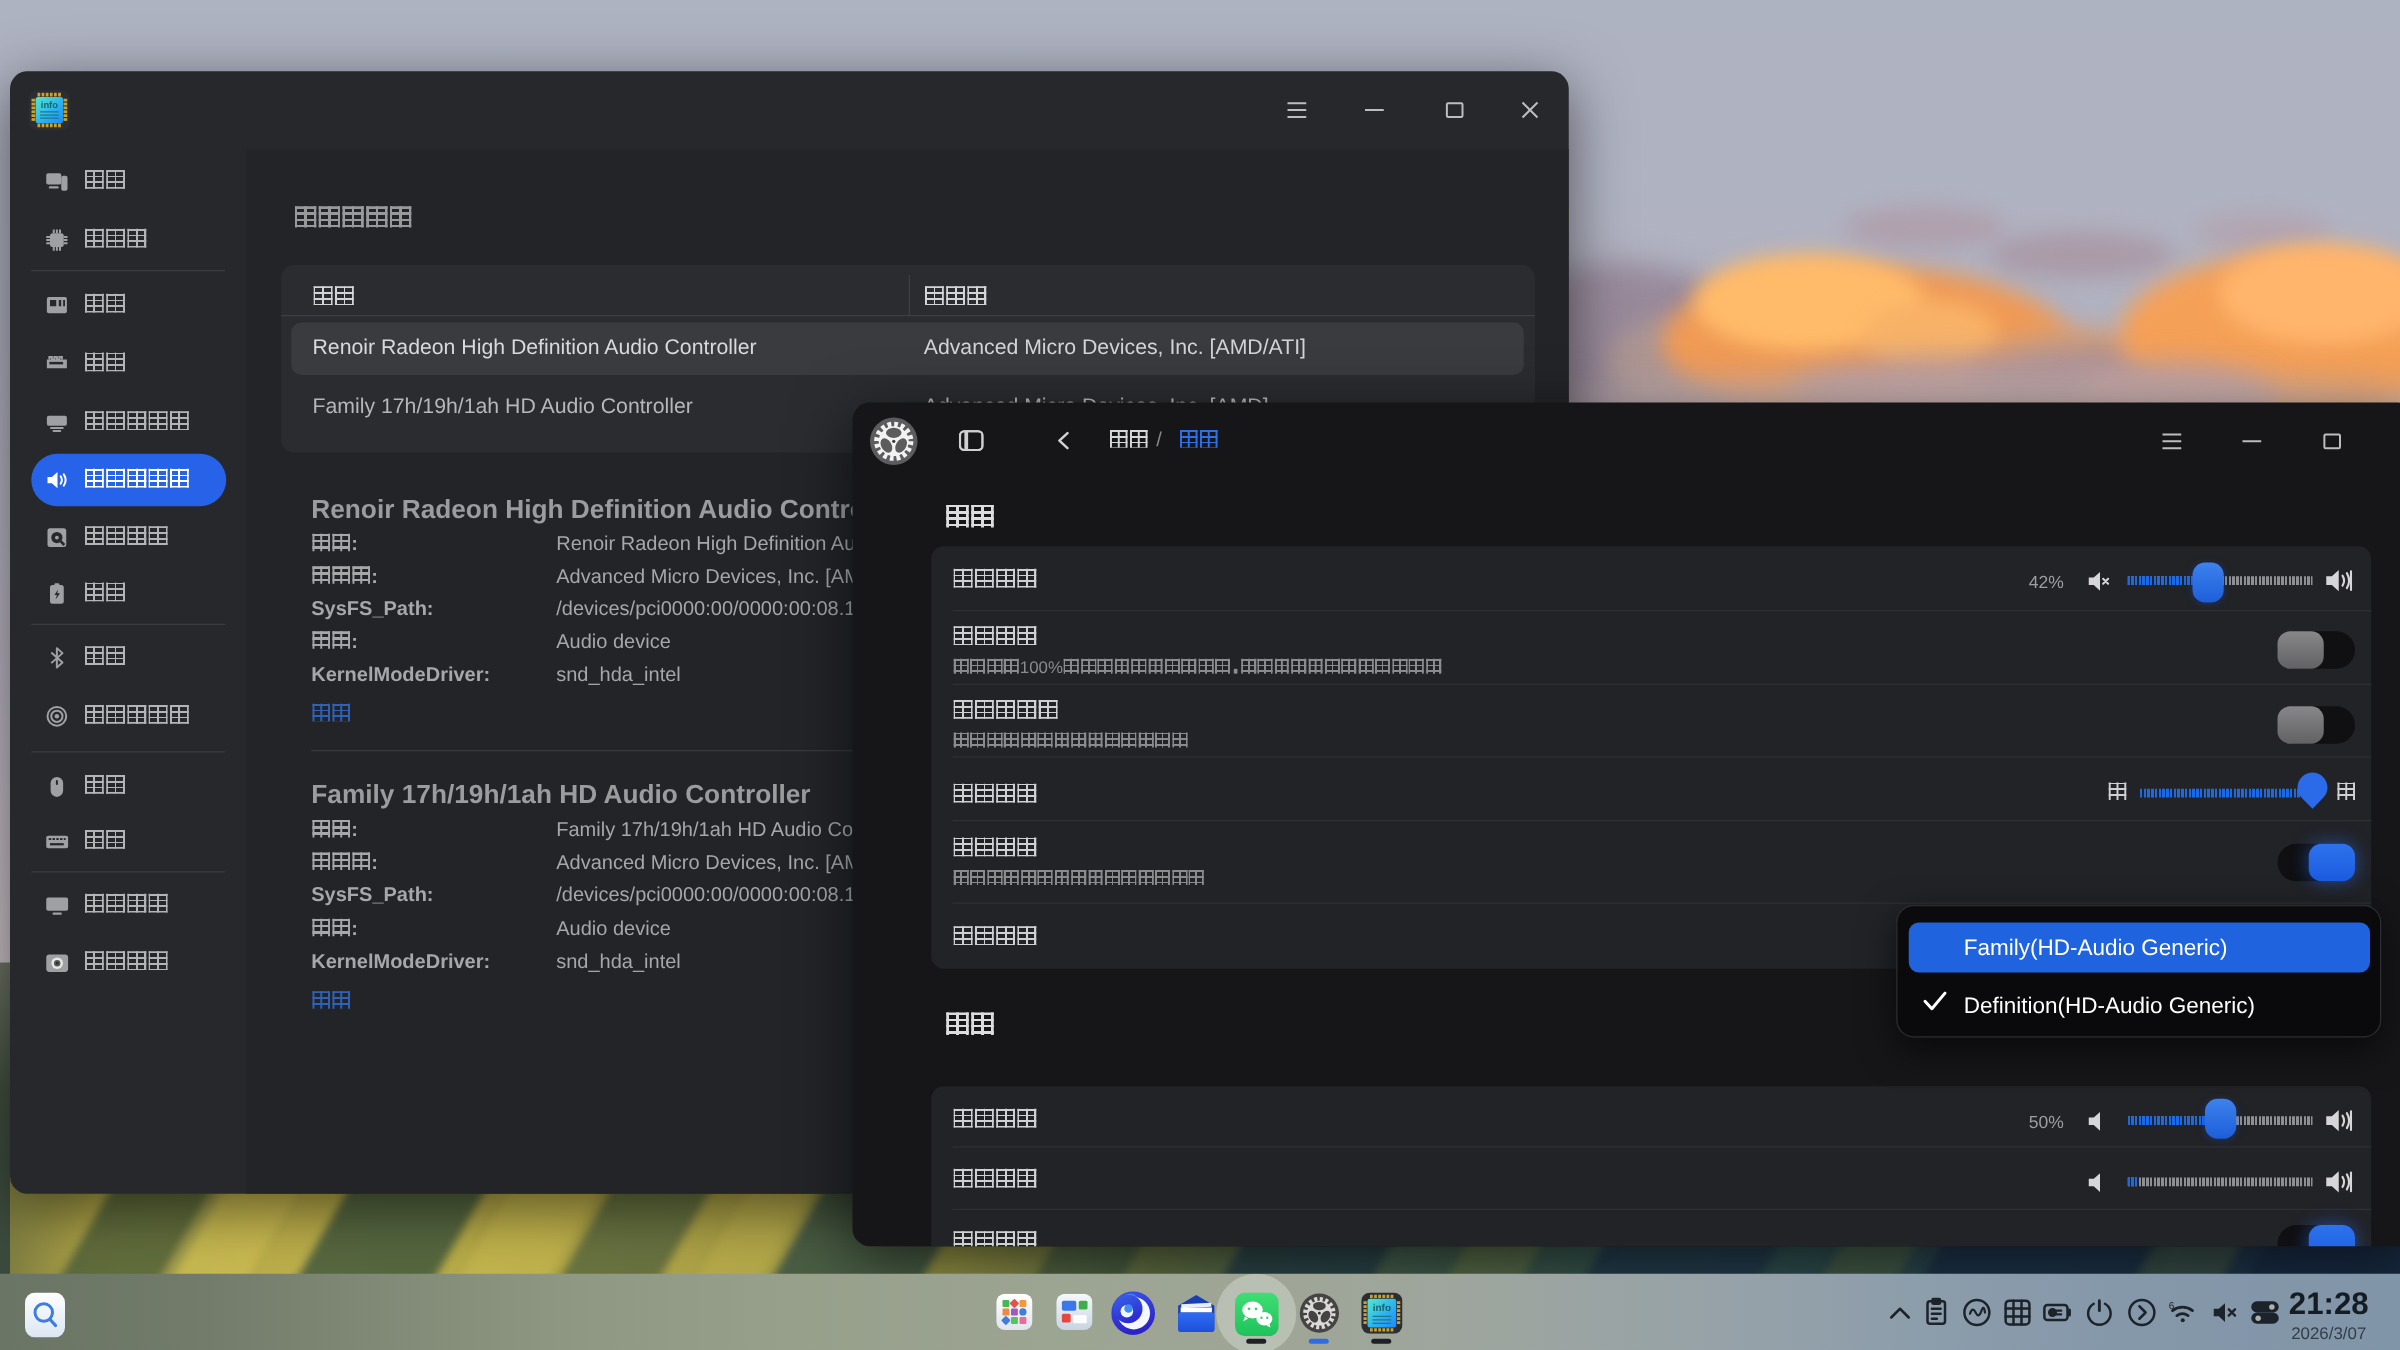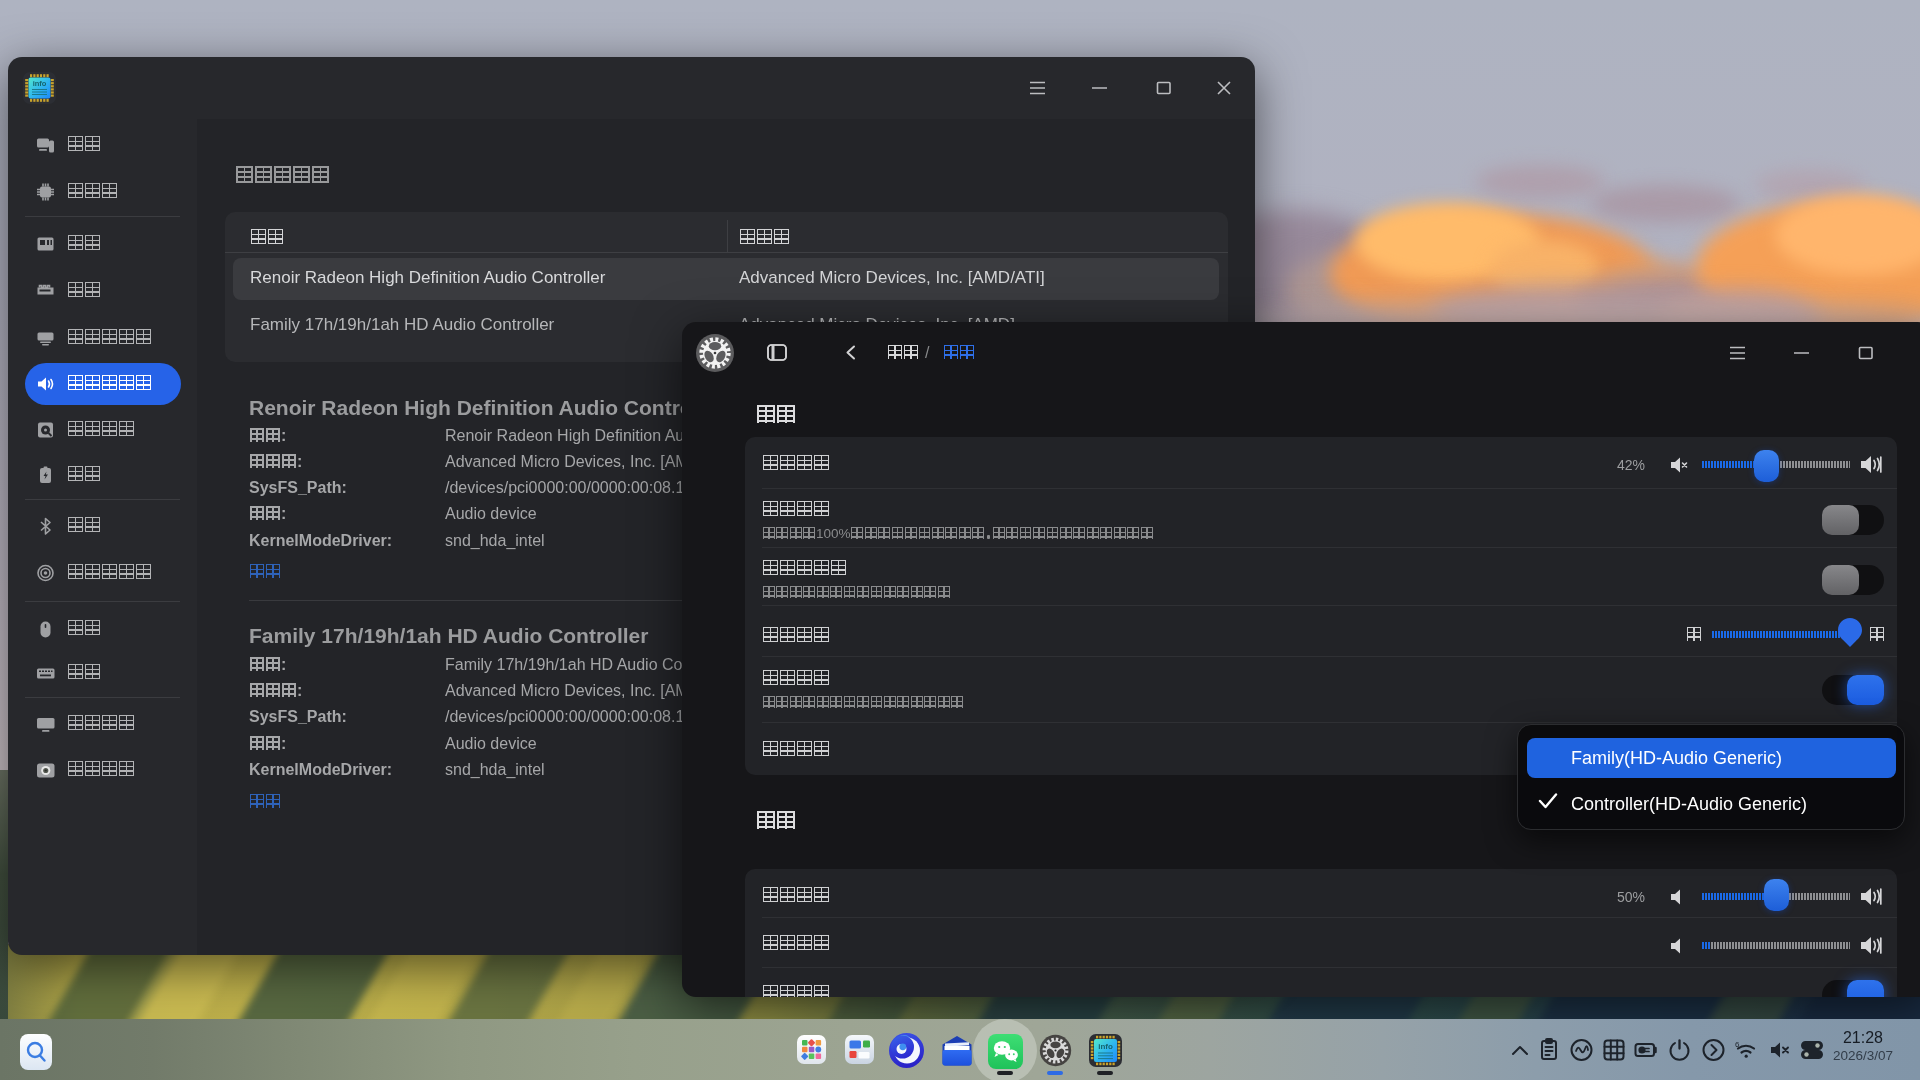--- a/index.html
+++ b/index.html
@@ -42,21 +42,21 @@
 .dsec{position:absolute;left:241px;font-size:21px;font-weight:bold;color:#9b9c9e;--c:#9b9c9e;white-space:nowrap}
 .more{position:absolute;left:241px;font-size:16px;--c:#2e62b8}
 
 #st{left:682px;top:322px;width:1250px;height:675px;background:#161619;overflow:hidden}
 .sthdr{position:absolute;color:#d6d7d9;font-size:16px;--c:#d6d7d9}
 .sh2{position:absolute;left:74px;font-size:20px;font-weight:bold;color:#dcdcde;--c:#dcdcde}
 .pane{position:absolute;left:63px;width:1152px;background:#222327;border-radius:10px}
 .pdiv{position:absolute;left:17px;right:0;height:1px;background:#2f3034}
 .rlab{position:absolute;left:17px;font-size:17px;color:#cfd0d2;--c:#cfd0d2;white-space:nowrap}
 .rsub{position:absolute;left:17px;font-size:13.5px;color:#8a8b8d;--c:#8a8b8d;white-space:nowrap}
-.pct{position:absolute;font-size:14px;color:#9d9ea0;text-align:left;width:40px}
+.pct{position:absolute;font-size:14px;color:#9d9ea0;text-align:center;width:40px}
 .ticks{position:absolute;height:7px;background:repeating-linear-gradient(90deg,var(--tc) 0 2px,transparent 2px 3px)}
 .knob{position:absolute;width:25px;height:32px;border-radius:10px;background:linear-gradient(180deg,#3d82ee,#1d5ed8);box-shadow:0 1px 6px rgba(20,80,220,.35)}
 .tog{position:absolute;width:62px;height:30px;border-radius:15px;background:#101012}
 .tog .kb{position:absolute;top:0;width:37px;height:30px;border-radius:10px}
 .togoff .kb{left:0;background:linear-gradient(180deg,#87878a,#626265)}
 .togon .kb{right:0;background:linear-gradient(180deg,#2e72ec,#1b5ce0);box-shadow:0 0 14px rgba(40,110,250,.55)}
 #ddsel{position:absolute;left:9px;top:13px;width:369px;height:40px;background:#1f63df;border-radius:8px}
 .ddtx{position:absolute;left:53px;font-size:18px;color:#fff;white-space:nowrap}
 
 #bar{position:absolute;left:0;top:1019px;width:1920px;height:61px;overflow:hidden;
@@ -415,21 +415,21 @@
       <div class="tog togon" style="left:1077px;top:111px">
         <div class="kb"></div>
       </div>
     </div>
     <div class="abs" id="dd2" style="left:835px;top:402px;width:388px;height:106px;background:rgba(10,10,12,.96);border:1px solid #2c2d30;border-radius:14px;box-shadow:0 10px 30px rgba(0,0,0,.6)">
       <div id="ddsel"></div>
       <div class="ddtx" style="top:23px">Family(HD-Audio Generic)</div>
       <svg class="abs" style="left:20px;top:68px" width="20" height="16" viewBox="0 0 20 16">
         <path d="M2 8l5.5 6L18 1.5" fill="none" stroke="#fff" stroke-width="2.4" stroke-linecap="round" stroke-linejoin="round"></path>
       </svg>
-      <div class="ddtx" style="top:69px">Controller(HD-Audio Generic)</div>
+      <div class="ddtx" style="top:69px">Definition(HD-Audio Generic)</div>
     </div>
   </div>
 <div id="bar">
     <div class="abs" style="left:973px;top:0;width:64px;height:64px;border-radius:50%;background:rgba(222,227,220,.42)"></div>
     <svg class="abs" style="left:20px;top:15px" width="32" height="36" viewBox="0 0 32 36">
 <rect x="0" y="0" width="32" height="36" rx="8" fill="url(#sg)"></rect>
 <defs>
         <linearGradient id="sg" x1="0" y1="0" x2="0" y2="1">
           <stop offset="0" stop-color="#fdfeff"></stop>
           <stop offset="1" stop-color="#dce6f2"></stop>
@@ -623,15 +623,15 @@
 </g>
 <g transform="translate(294,0)">
  <rect x="2" y="4" width="20" height="7" rx="3.5" fill="#1d232b"></rect>
  <circle cx="17.5" cy="7.5" r="2.2" fill="#aab3ab" stroke="none"></circle>
  <rect x="2" y="13" width="20" height="7" rx="3.5" fill="#1d232b"></rect>
  <circle cx="6.5" cy="16.5" r="2.2" fill="#aab3ab" stroke="none"></circle>
 </g>
 </g>
     </svg>
     <div id="clock">
-      <div style="font-size:16px;font-weight:normal">21:28</div>
+      <div style="font-size:25px;font-weight:bold">21:28</div>
 <div style="font-size:13.5px;color:#323d49;margin-top:1px">2026/3/07</div>
     </div>
   </div>
 </body></html>

